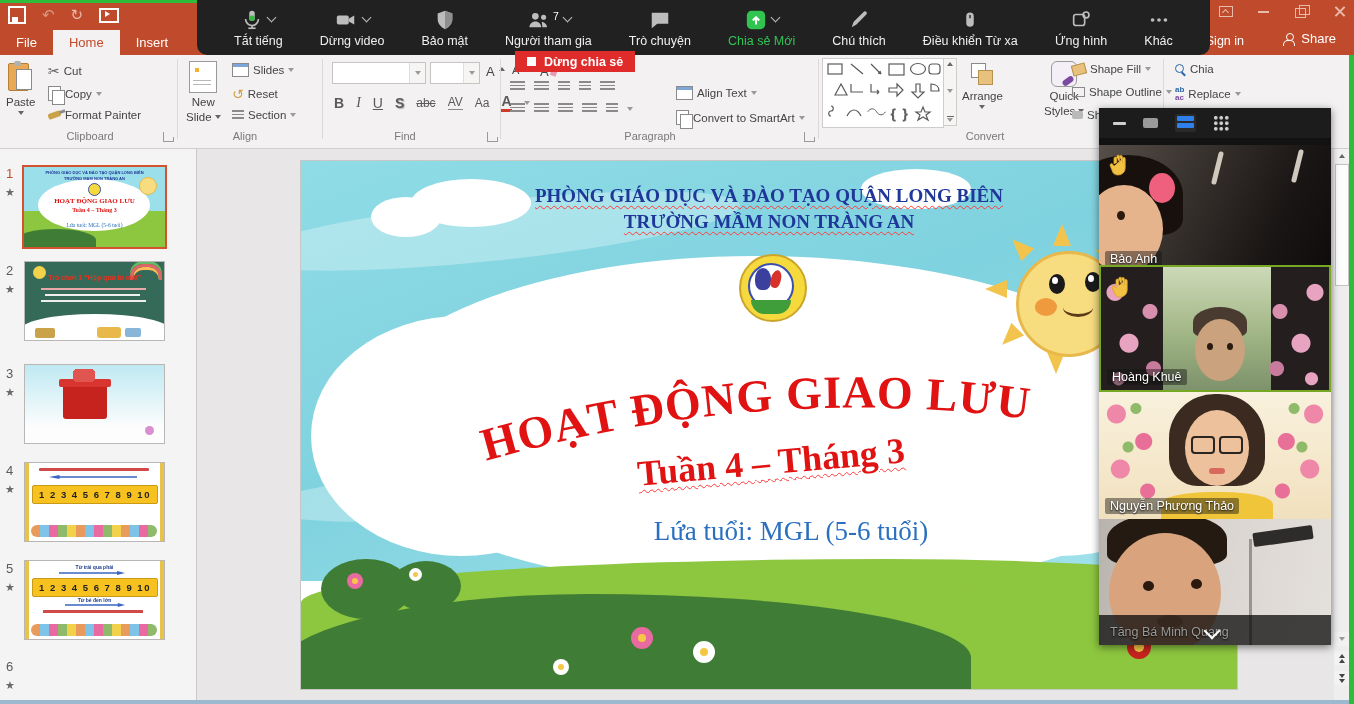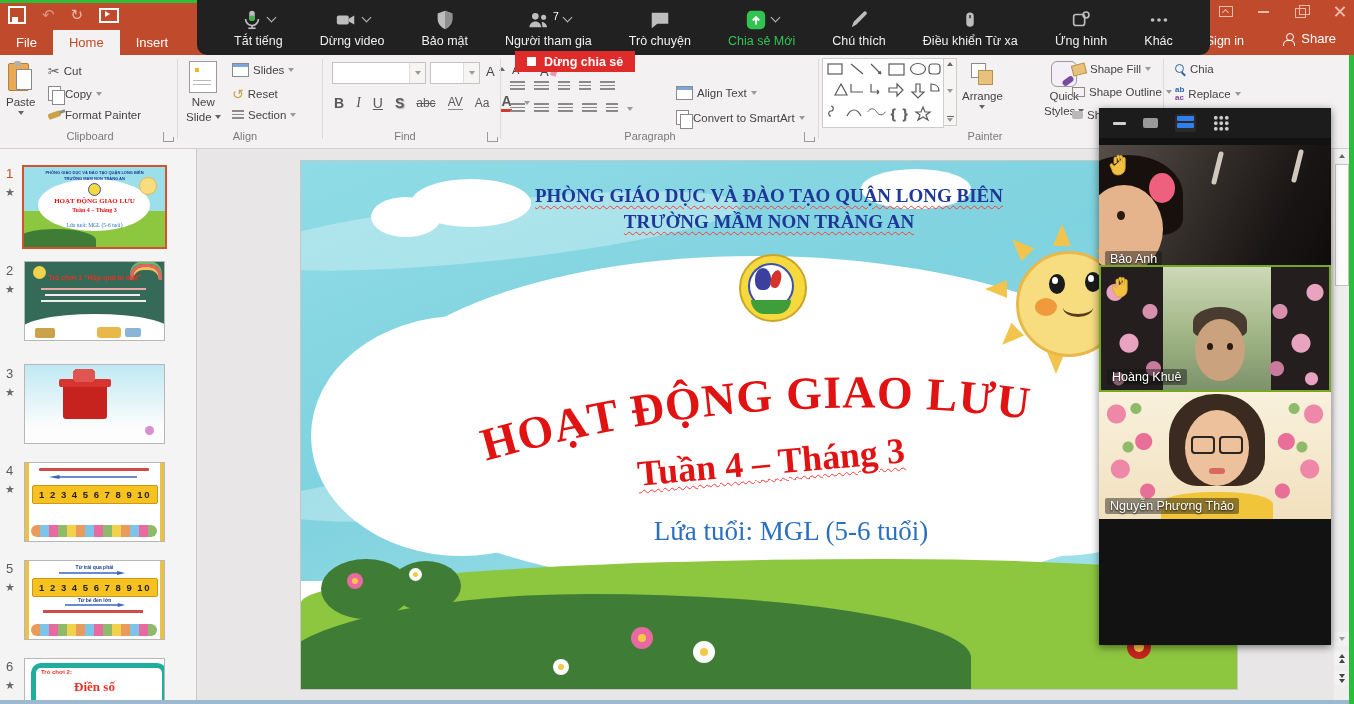--- a/index.html
+++ b/index.html
@@ -495,21 +495,21 @@
       </div>
     <div class="rsmall" style="left:1072px;top:31px;justify-content:space-between;">
         <span style="width:11px;height:8px;border:1.5px solid #8a8a8a;display:inline-block;"></span>
         <span>Shape Outline</span>
         <span class="tri lt"></span>
       </div>
     <div class="rsmall" style="left:1072px;top:54px;">
         <span style="width:11px;height:8px;background:#b9b9b9;border-radius:2px;display:inline-block;"></span>
         <span>Shap</span>
       </div>
-    <div class="glabel" style="left:940px;width:90px;">Painter</div>
+    <div class="glabel" style="left:940px;width:90px;">Convert</div>
     <span class="gsep" style="left:1163px;"></span>
 
     <div class="rsmall" style="left:1175px;top:8px;">
         <span class="ic-find"></span>
         <span>Chia</span>
       </div>
     <div class="rsmall" style="left:1175px;top:31px;">
         <span class="ic-replace">
           <span>ab</span>
           <i>ac</i>
@@ -581,25 +581,20 @@
       <div style="position:absolute;left:34px;top:10px;width:66px;height:4px;background:#3a66c0;clip-path:polygon(0 30%,88% 30%,88% 0,100% 50%,88% 100%,88% 70%,0 70%);"></div>
       <div style="position:absolute;left:7px;top:17px;width:124px;height:17px;background:#f7c21f;border:1px solid #c89a18;border-radius:2px;font:bold 9.5px 'Liberation Sans',sans-serif;letter-spacing:1.5px;text-align:center;line-height:17px;color:#222;">1 2 3 4 5 6 7 8 9 10</div>
       <div style="position:absolute;left:0;top:36px;width:100%;text-align:center;font-size:5px;font-weight:bold;color:#1a3a8a;">Từ bé đến lớn</div>
       <div style="position:absolute;left:40px;top:42px;width:60px;height:4px;background:#3a66c0;clip-path:polygon(0 30%,88% 30%,88% 0,100% 50%,88% 100%,88% 70%,0 70%);"></div>
       <div style="position:absolute;left:18px;top:49px;width:100px;height:2.5px;background:#d04a4a;"></div>
       <div style="position:absolute;left:6px;bottom:3px;width:126px;height:12px;border-radius:6px;background:repeating-linear-gradient(90deg,#e89b5a 0 9px,#7ec4e8 9px 18px,#e86aa0 18px 27px,#8fba6a 27px 36px,#f2d24b 36px 45px);"></div>
     </div>
 
     <span class="tnum" style="top:511px;">6</span>
     <span class="tstar" style="top:531px;"></span>
-    <div class="thumb" style="top:510px;height:46px;border-bottom:none;">
-      <div style="position:absolute;left:6px;top:4px;width:126px;height:60px;background:#fff;border:5px solid #1fae9e;border-radius:10px;"></div>
-      <div style="position:absolute;left:16px;top:10px;font-size:6px;font-weight:bold;color:#e23322;">Trò chơi 2:</div>
-      <div style="position:absolute;left:0;top:20px;width:100%;text-align:center;font-size:13px;font-weight:bold;color:#e23322;font-family:'Liberation Serif',serif;">Điền số</div>
-    </div>
   </div>
 
   <div class="abs vscroll">
     <div class="sbtn" style="top:1px;">
         <span class="tri-up"></span>
       </div>
     <div class="sthumb" style="top:16px;height:142px;"></div>
     <div class="sbtn" style="top:540px;">
         <span class="tri lt"></span>
       </div>
@@ -731,17 +726,29 @@
       <span class="hairtop" style="left:92px;top:40px;width:54px;height:30px;background:#4a3b30;"></span>
       <span class="face" style="left:94px;top:52px;width:50px;height:62px;background:#caa27e;"></span>
       <span class="face" style="left:106px;top:76px;width:6px;height:7px;background:#2a1a10;"></span>
       <span class="face" style="left:126px;top:76px;width:6px;height:7px;background:#2a1a10;"></span>
       <svg class="hand" viewBox="0 0 24 24">
           <path d="M7 11V5.5a1.4 1.4 0 0 1 2.8 0V10m0-5.5V3.6a1.4 1.4 0 0 1 2.8 0V10m0-6a1.4 1.4 0 0 1 2.8 0V10m0-4.2a1.4 1.4 0 0 1 2.8 0V15a7 7 0 0 1-7 7h-.6A6 6 0 0 1 5 17l-1.8-4.2A1.5 1.5 0 0 1 5.9 11.5L7 13" fill="#f2c043" stroke="#d8a32a" stroke-width=".8"></path>
         </svg>
       <span class="vname">Hoàng Khuê</span>
     </div>
 
+    <div class="tile sc4" style="top:411px;height:126px;">
+      <span class="ac"></span>
+      <span style="position:absolute;left:150px;top:20px;width:3px;height:106px;background:#9a948e;"></span>
+      <span class="hairtop" style="left:8px;top:-6px;width:120px;height:52px;background:#241a12;"></span>
+      <span class="face" style="left:10px;top:14px;width:112px;height:120px;background:#d9a47d;"></span>
+      <span class="face" style="left:44px;top:62px;width:11px;height:10px;background:#2a1a10;"></span>
+      <span class="face" style="left:92px;top:60px;width:11px;height:10px;background:#2a1a10;"></span>
+      <span class="face" style="left:58px;top:96px;width:26px;height:13px;background:#b97f5c;"></span>
+      <div class="namebar"></div>
+      <span class="vname faint">Tăng Bá Minh Quang</span>
+      <span class="chevdown"></span>
+    </div>
   </div>
 
   <div class="abs greenright"></div>
   <div class="abs bottomstrip"></div>
 </div>
 
 </body></html>

